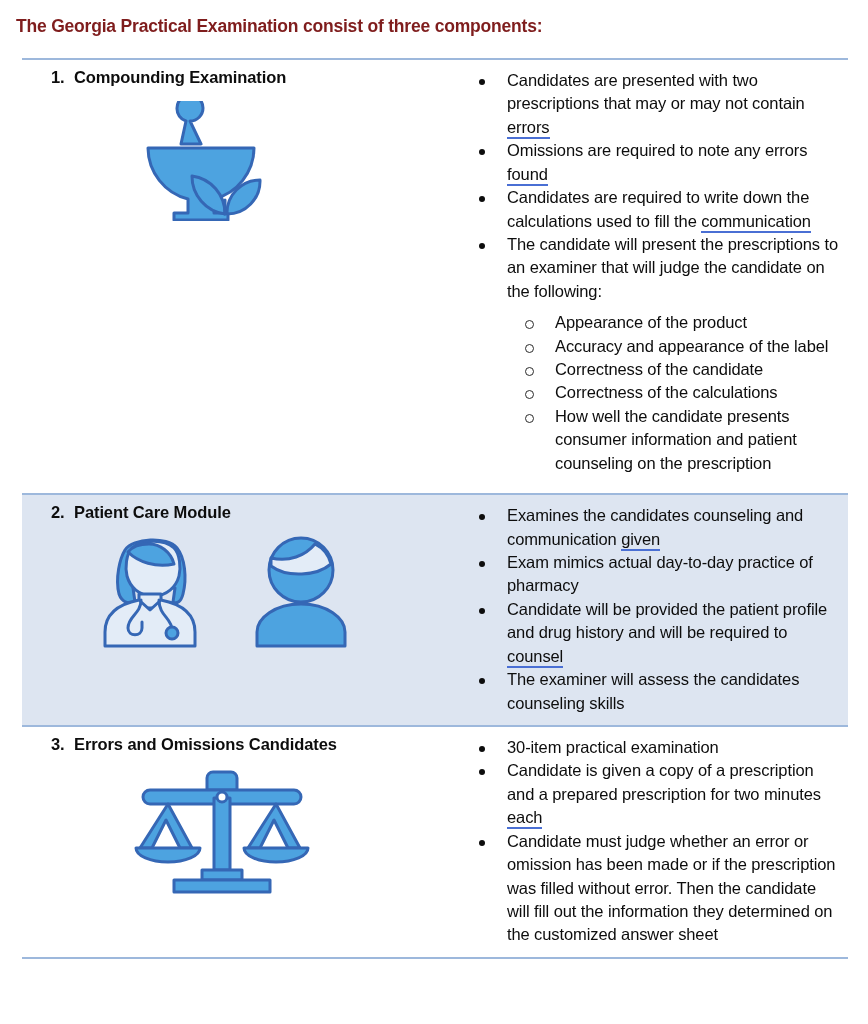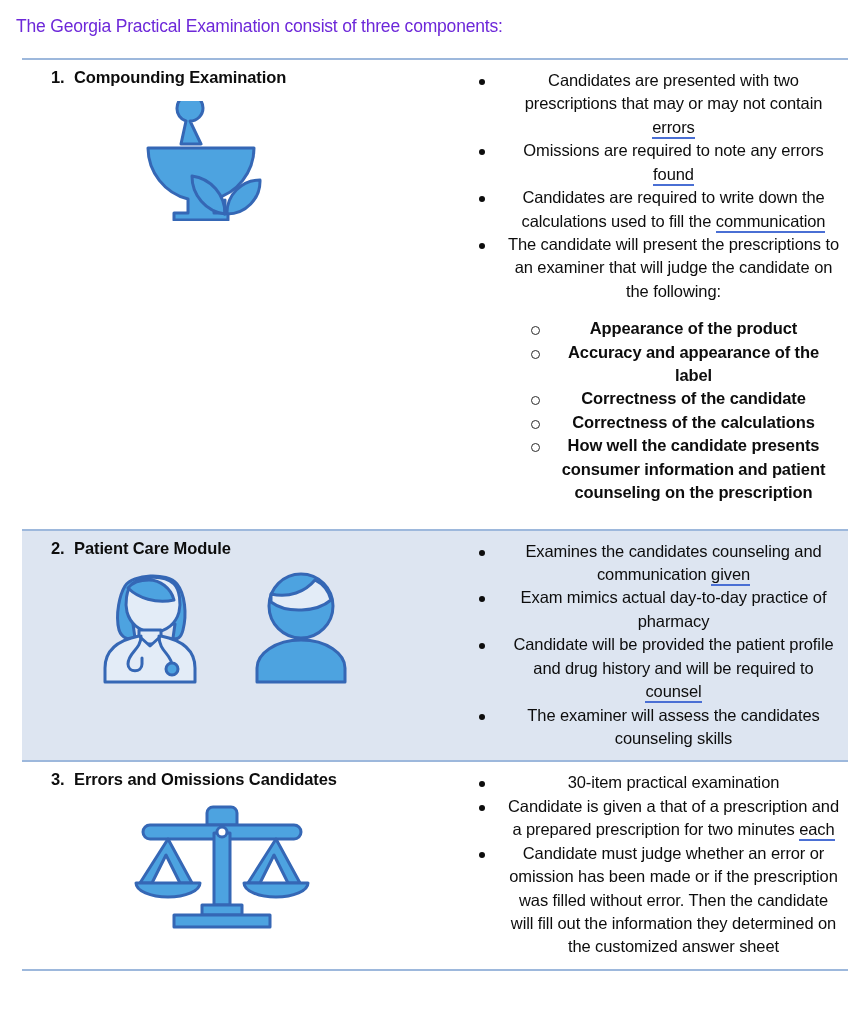--- a/index.html
+++ b/index.html
@@ -21,23 +21,23 @@
     height: 1024px;
     background: #ffffff;
   }
 
   
   .doc-heading {
     position: absolute;
     left: 16px;
     top: 16px;
     font-size: 17.5px;
-    font-weight: normal;
+    font-weight: bold;
     letter-spacing: -0.2px;
-    color: #6d28d9;
+    color: #7f1d1d;
     white-space: nowrap;
   }
 
   
   .comp-table {
     position: absolute;
     left: 22px;
     top: 58px;
     width: 826px;
     border-collapse: collapse;
@@ -84,42 +84,40 @@
   .icon-wrap.tight { padding-top: 10px; padding-bottom: 12px; }
 
   
   .bullets {
     list-style: none;
     margin: 0;
     padding: 9px 8px 10px 0;
     font-size: 16.5px;
     line-height: 1.42;
     letter-spacing: -0.1px;
-    text-align: center;
   }
   .bullets li {
     position: relative;
     padding-left: 45px;
     margin: 0 0 0 0;
   }
   .bullets li::before {
     content: "";
     position: absolute;
     left: 17px;
     top: 10px;
     width: 6px;
     height: 6px;
     border-radius: 50%;
     background: #0d0d0d;
   }
   .sub-bullets {
     list-style: none;
-    margin: 14px;
+    margin: 8px;
     padding: 0;
-    font-weight: bold;
   }
   .sub-bullets li {
     position: relative;
     padding-left: 40px;
     margin-left: 0;
   }
   .sub-bullets li::before {
     content: "";
     position: absolute;
     left: 10px;
@@ -272,21 +270,21 @@
               </g>
             </svg>
           </div>
         </td>
         <td class="col-right">
           <ul class="bullets">
             <li>
               <span>30-item practical examination</span>
             </li>
             <li>
-              <span>Candidate is given a that of a prescription and a prepared prescription for two minutes </span><span class="mark">each</span>
+              <span>Candidate is given a copy of a prescription and a prepared prescription for two minutes </span><span class="mark">each</span>
             </li>
             <li>
               <span>Candidate must judge whether an error or omission has been made or if the prescription was filled without error. Then the candidate will fill out the information they determined on the customized answer sheet</span>
             </li>
           </ul>
         </td>
       </tr>
 
     </tbody>
   </table>

